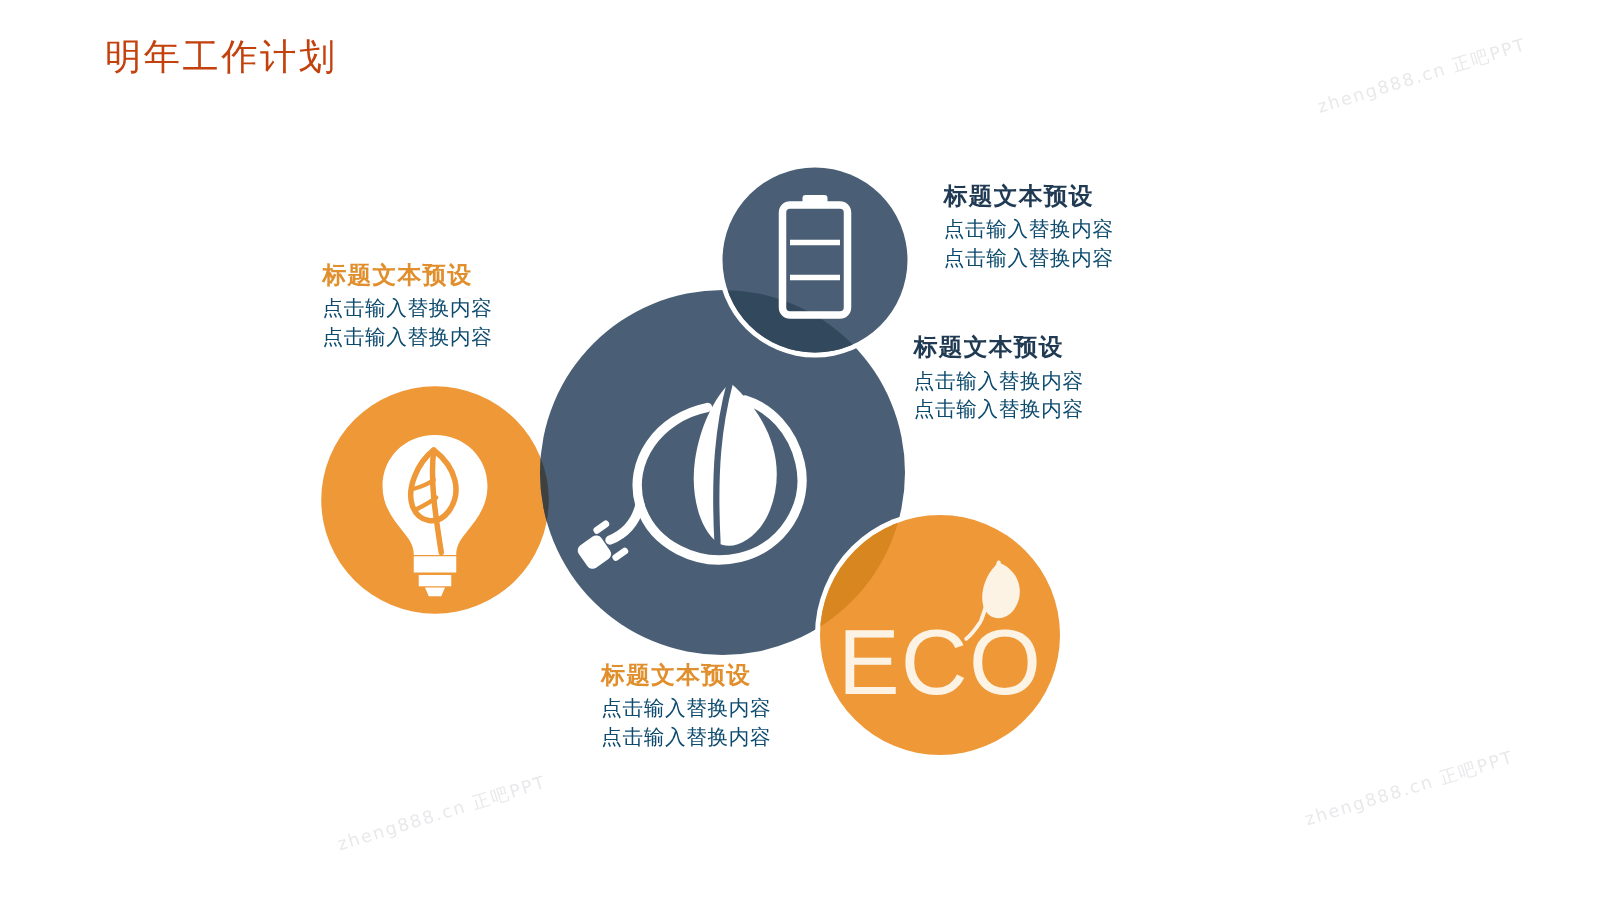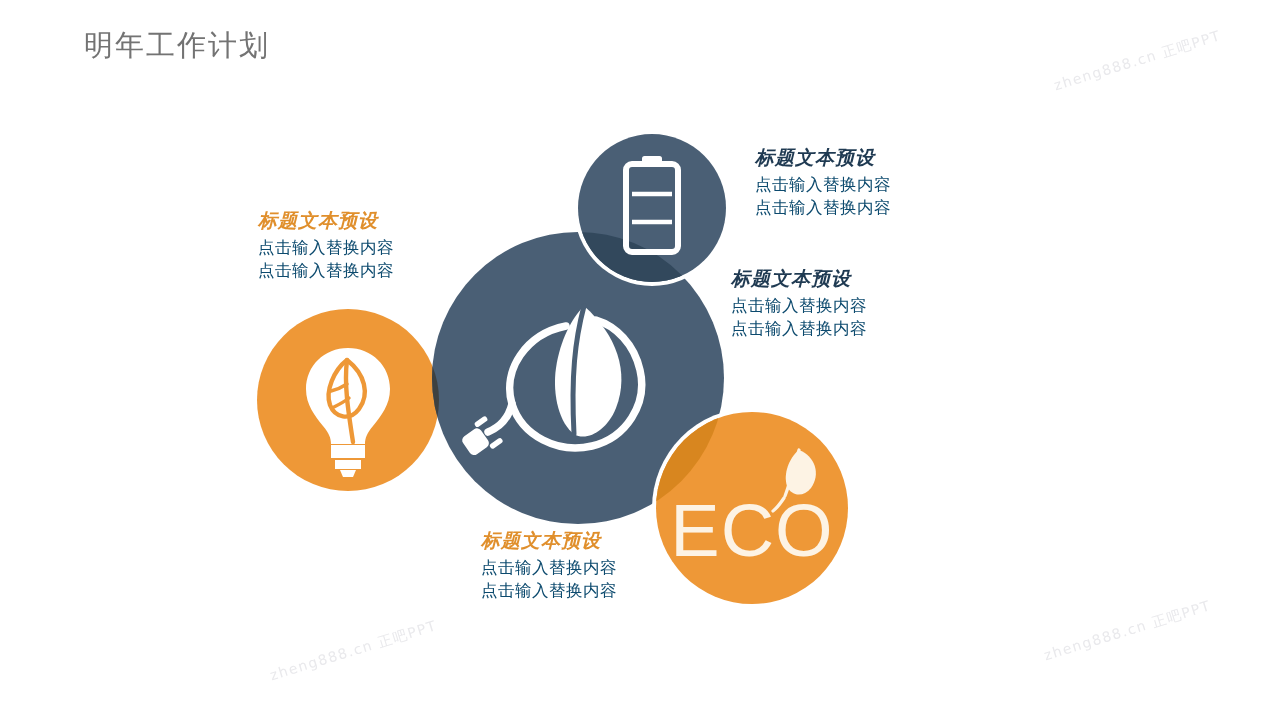--- a/index.html
+++ b/index.html
@@ -14,21 +14,21 @@
     width: 1280px; height: 720px;
     background: #ffffff;
   }
 
   
   #page-title {
     position: absolute;
     left: 84px; top: 26px;
     font-size: 29px;
     letter-spacing: 2px;
-    color: #737373;
+    color: #c2410c;
     font-weight: 400;
     white-space: nowrap;
   }
 
   
   .watermark {
     position: absolute;
     color: #e9e9ec;
     font-size: 14px;
     letter-spacing: 1.5px;
@@ -50,21 +50,20 @@
   #diagram svg { display: block; width: 1280px; height: 720px; }
 
   
   .text-block { position: absolute; white-space: nowrap; }
   .tb-heading {
     font-size: 19px;
     font-weight: 700;
     letter-spacing: 1px;
     margin-bottom: 3px;
     line-height: 1.25;
-    font-style: italic;
   }
   .tb-line {
     font-size: 16.5px;
     color: #0c4a6e;
     line-height: 1.38;
     letter-spacing: 0.5px;
   }
   .accent-orange { color: #e08f2c; }
   .accent-navy   { color: #1f3a52; }
 

